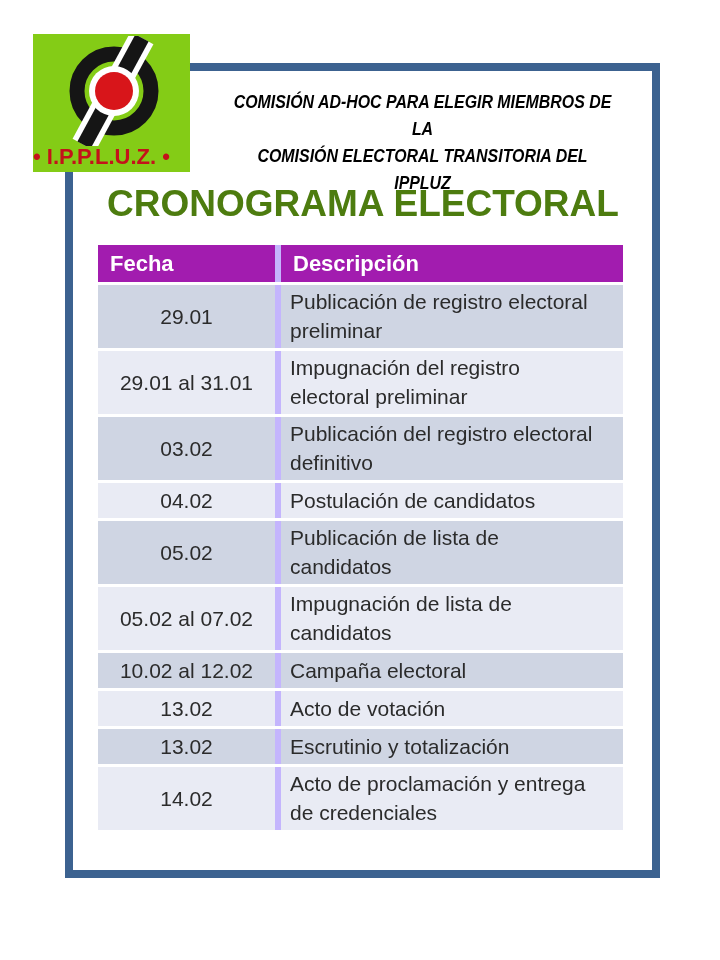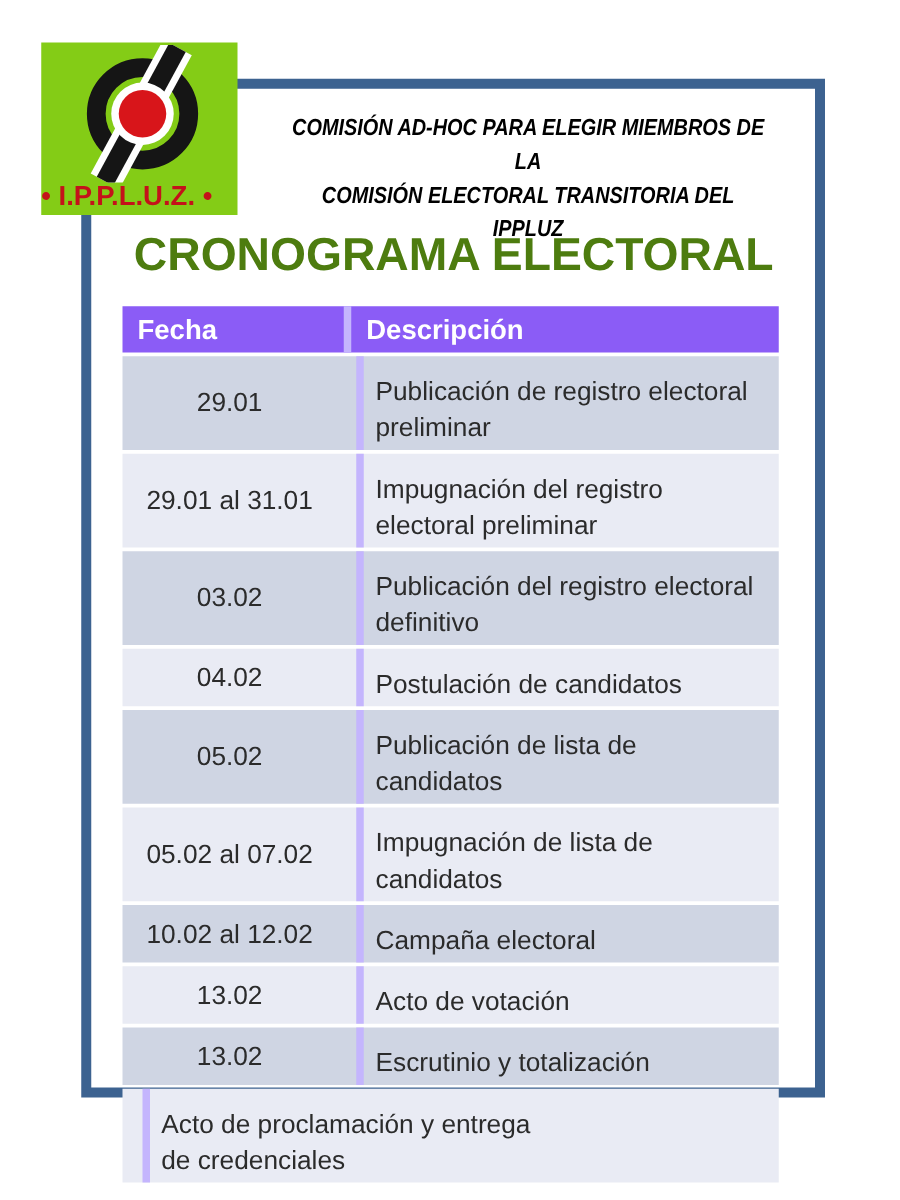--- a/index.html
+++ b/index.html
@@ -32,32 +32,32 @@
   .title{
     position:absolute;left:73px;top:183px;width:580px;margin:0;z-index:2;
     text-align:center;font-size:37px;font-weight:bold;color:#4d7c0f;letter-spacing:0px;
   }
   
   .table{position:absolute;left:98px;top:245px;width:525px;z-index:2;font-size:21px;}
   .t-row{display:flex;}
   .t-body .t-row{margin-top:3px;}
   .t-body .t-row:nth-child(odd){background:#CFD5E3;}
   .t-body .t-row:nth-child(even){background:#E9EBF4;}
-  .t-head{background:#8b5cf6;color:#ffffff;font-weight:bold;font-size:22px;}
+  .t-head{background:#a21caf;color:#ffffff;font-weight:bold;font-size:22px;}
   .t-cell{box-sizing:border-box;}
   .c1{width:177px;}
   .c2{width:348px;border-left:6px solid #c4b5fd;}
   .t-head .c1,.t-head .c2{padding:5px 0 5px 12px;line-height:27px;}
   .t-body .c1{
     display:flex;align-items:center;justify-content:center;
     text-align:right;color:#2b2b2b;line-height:29px;padding:3px 0;border-radius:20px;
   }
   .t-body .c2{
     display:flex;align-items:center;color:#2b2b2b;line-height:29px;
-    padding:14px 4px 3px 9px;white-space:pre-line;margin-left:16px;
+    padding:2px 4px 3px 9px;white-space:pre-line;
   }
 </style>
 </head>
 <body>
 
 <div class="page">
 
   <div class="frame"></div>
 
   <div class="logo-box">
@@ -133,19 +133,20 @@
     <div class="t-cell c1">13.02</div>
     <div class="t-cell c2">Acto de votación</div>
   </div>
 
   <div class="t-row">
     <div class="t-cell c1">13.02</div>
     <div class="t-cell c2">Escrutinio y totalización</div>
   </div>
 
   <div class="t-row">
+    <div class="t-cell c1">14.02</div>
     <div class="t-cell c2">Acto de proclamación y entrega
 de credenciales</div>
   </div>
 </div>
   </div>
 
 </div>
 
 </body></html>

